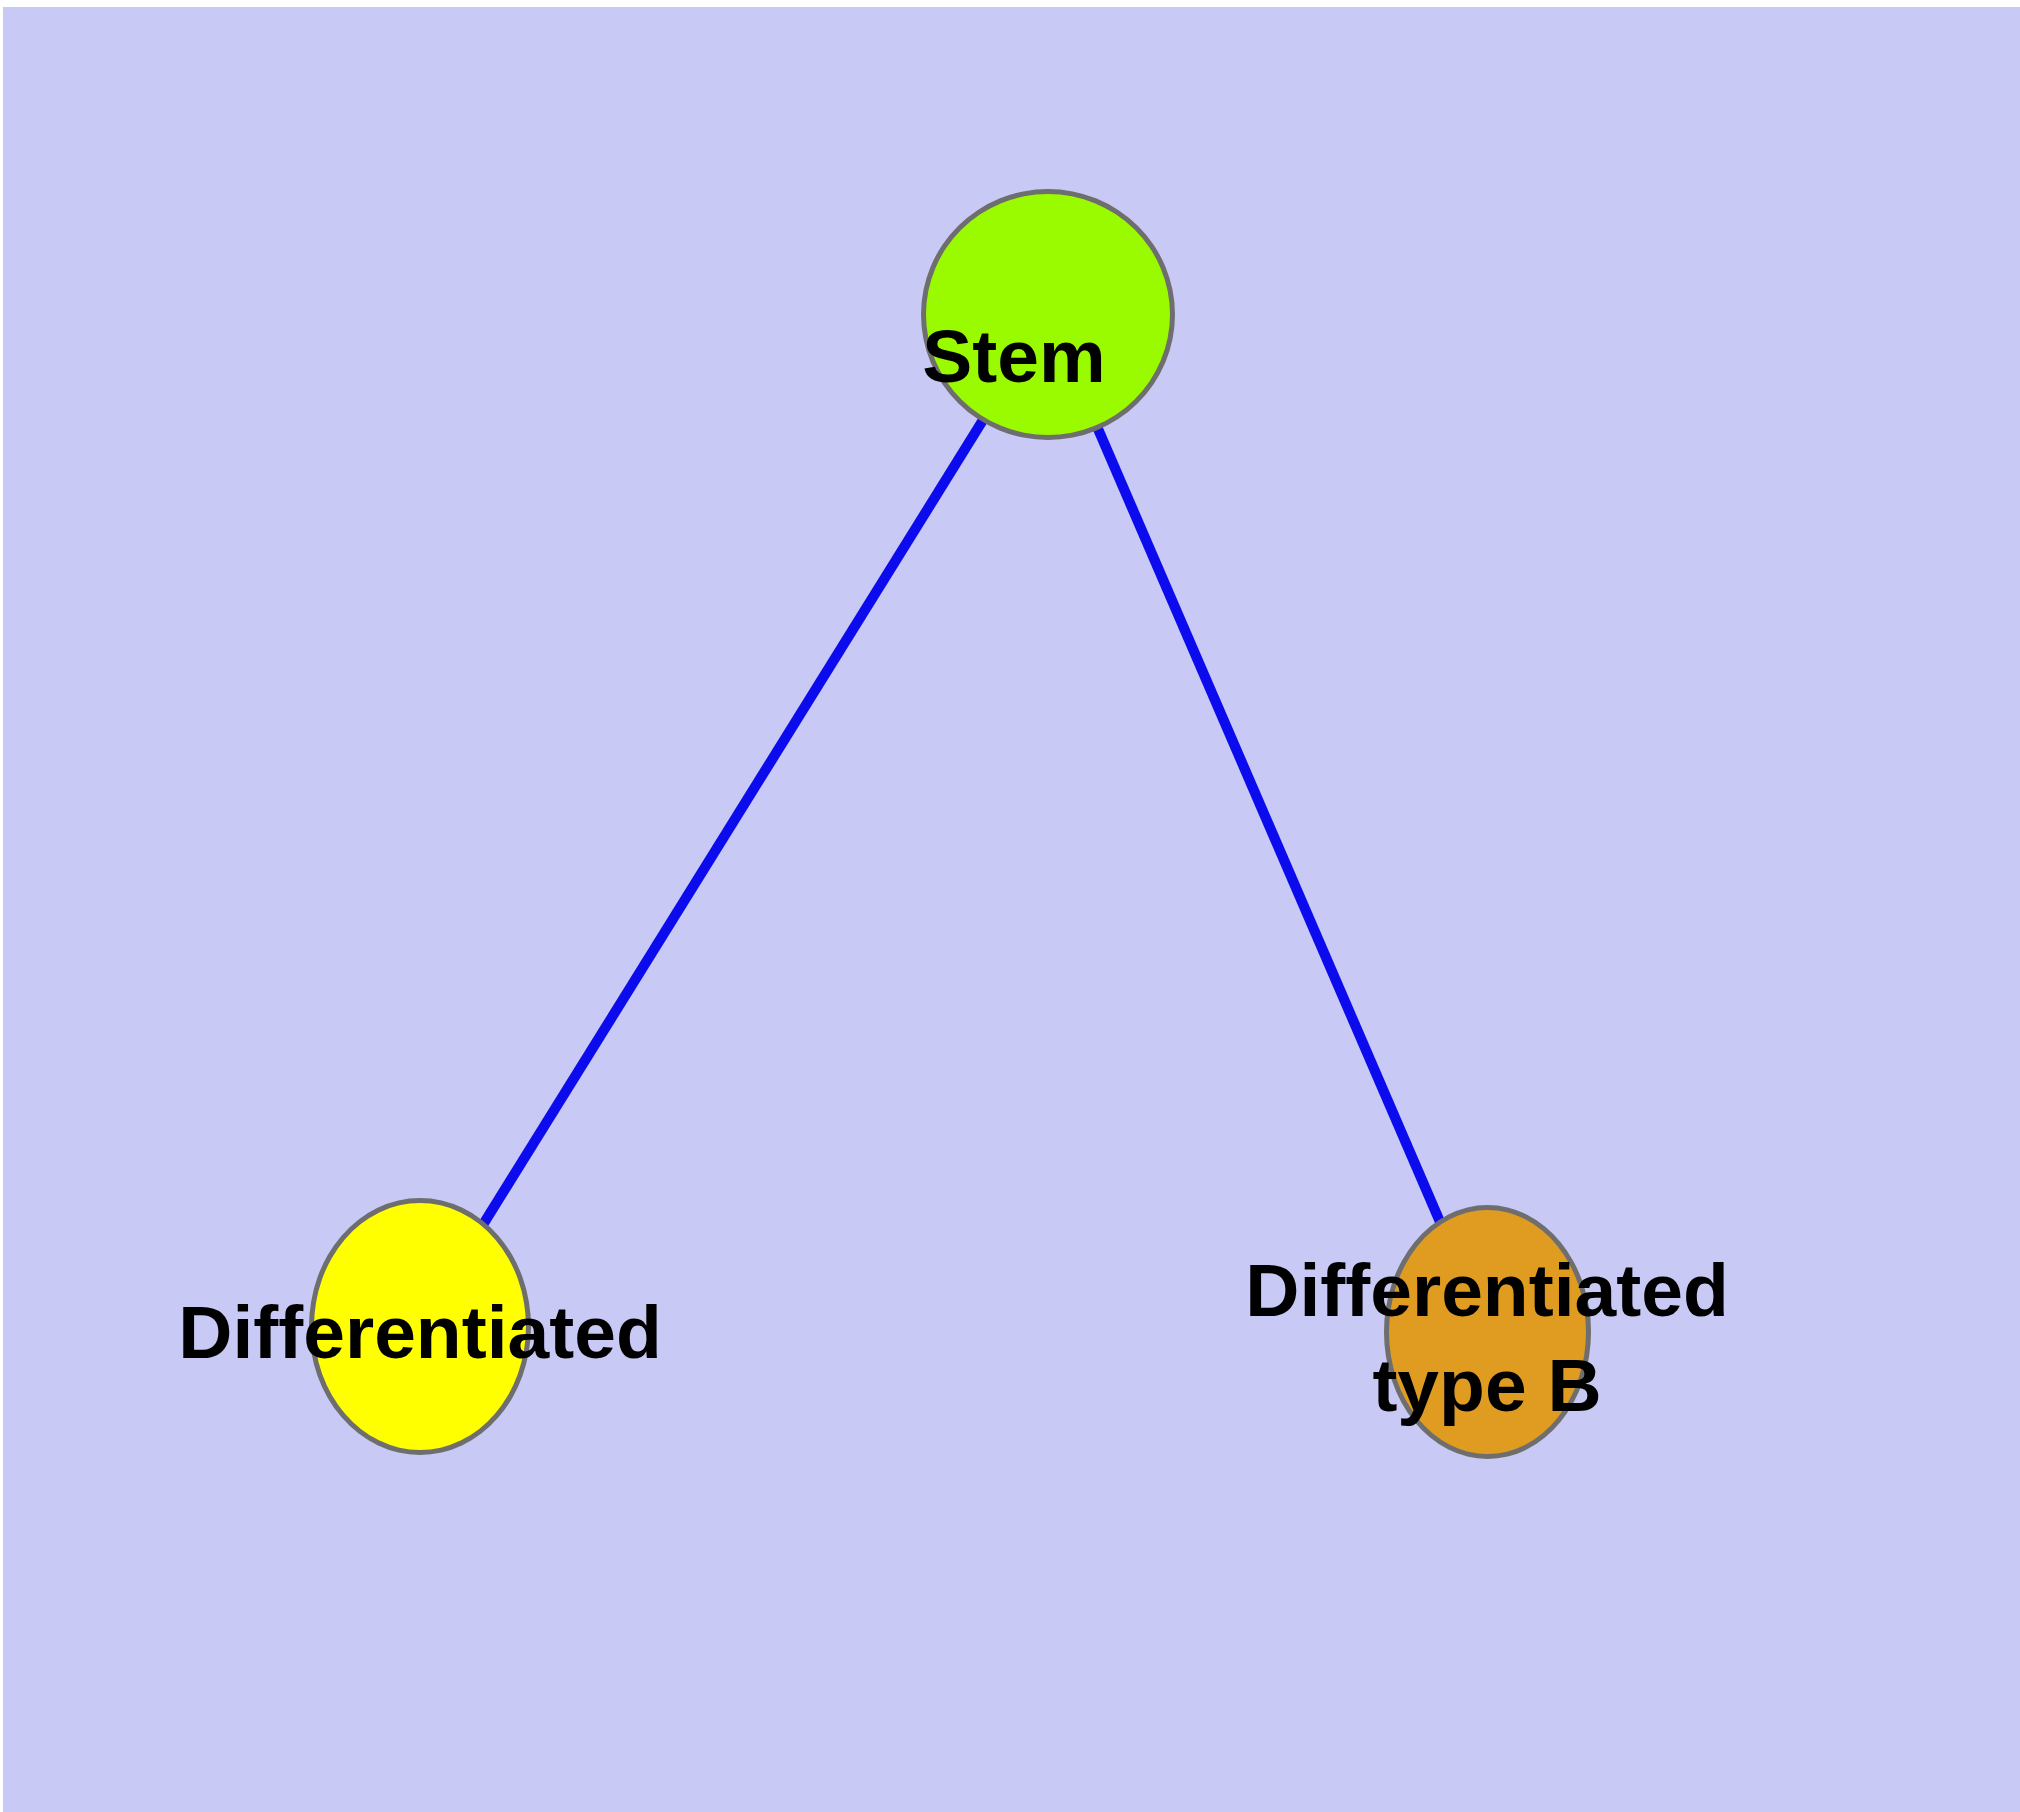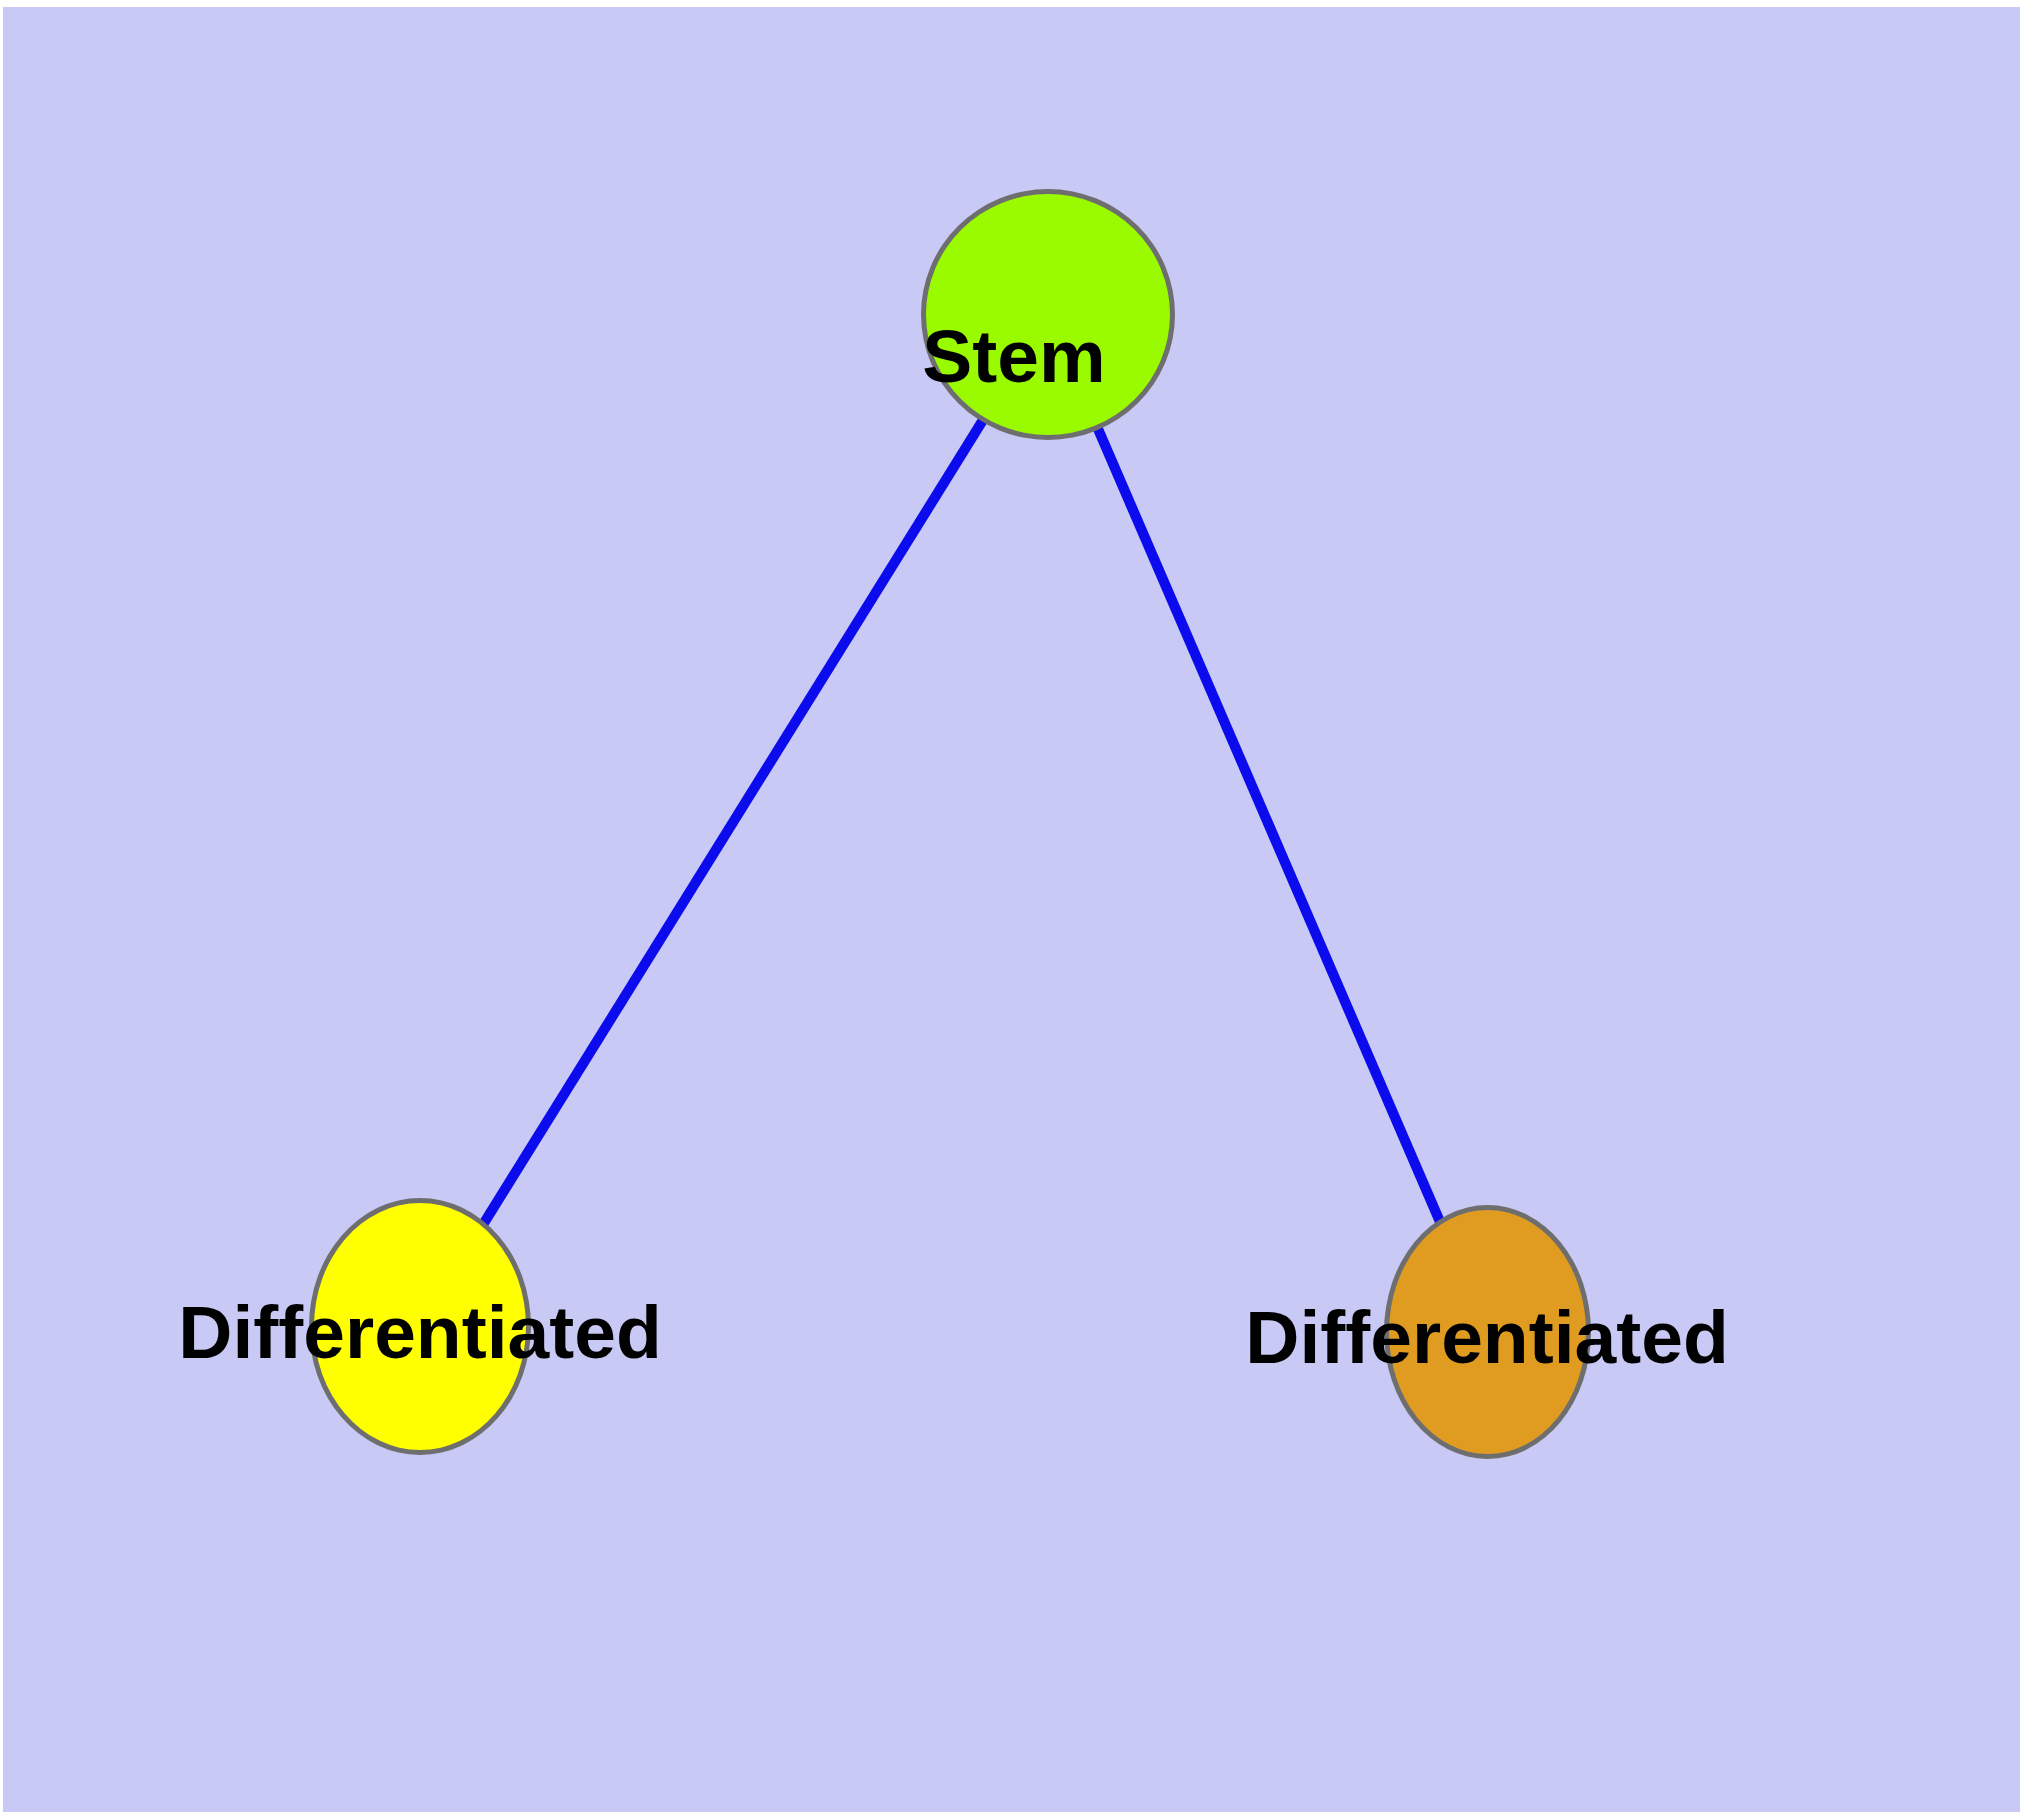--- a/index.html
+++ b/index.html
@@ -97,16 +97,17 @@
   <div class="label stem-label">
     <span class="line">Stem</span>
   </div>
 
   <div class="label a-label">
     <span class="line">Differentiated</span>
   </div>
 
   <div class="label b-label">
     <span class="line">Differentiated</span>
+    <span class="line">type B</span>
   </div>
 
 </div>
 
 
 </body></html>

